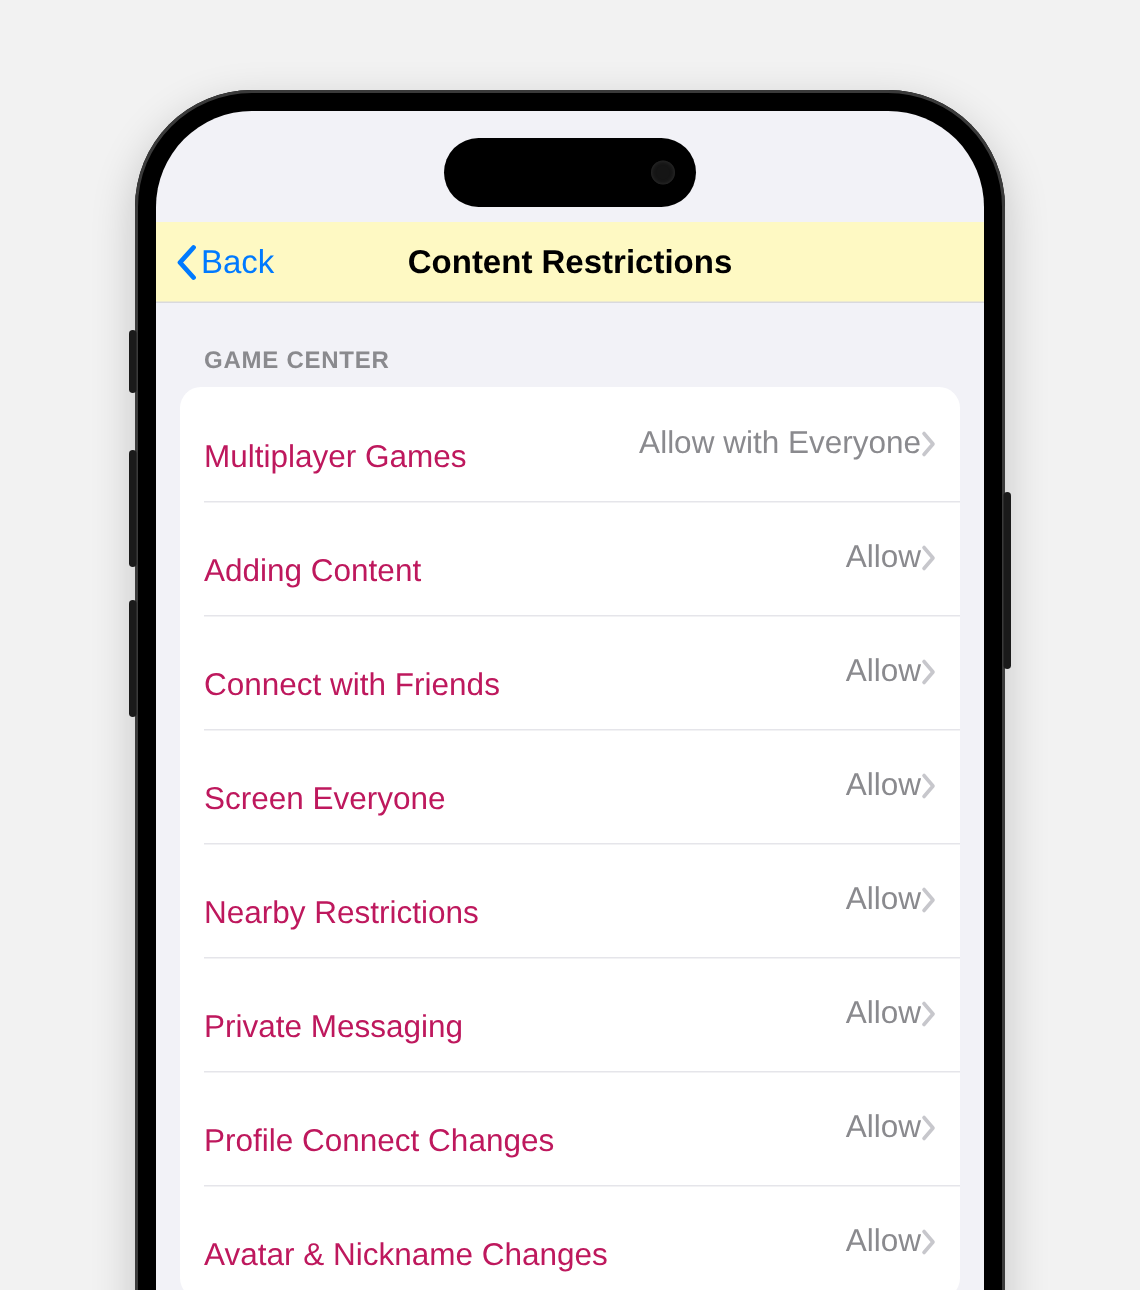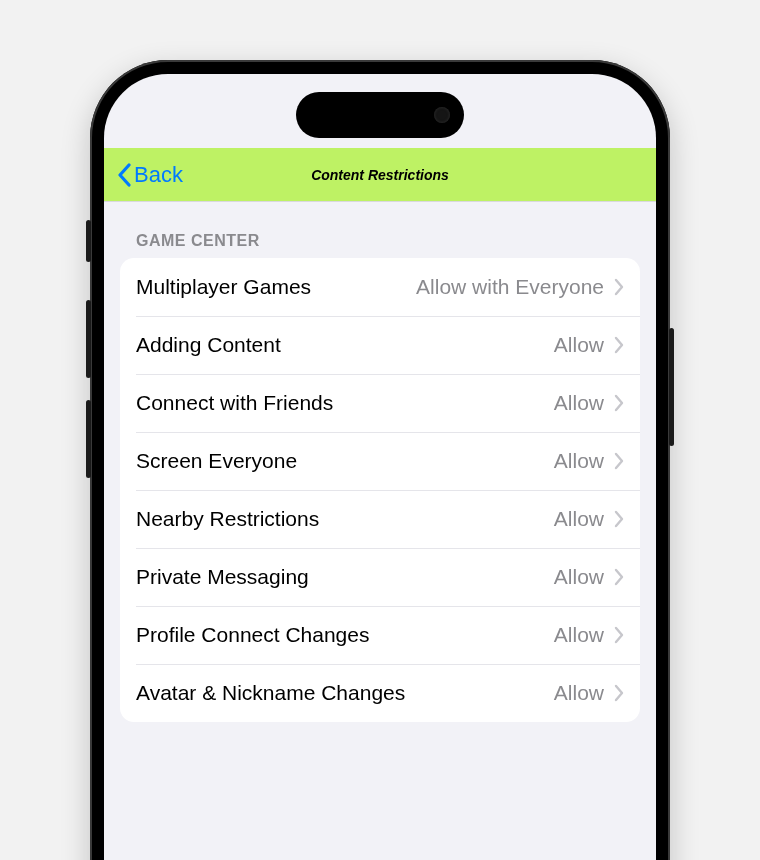--- a/index.html
+++ b/index.html
@@ -70,45 +70,44 @@
     .cell-bars { display:flex; align-items:flex-end; gap:2px; height:14px; }
     .cell-bars span{ width:4px; background:#000; border-radius:1px; }
     .cell-bars span:nth-child(1){height:5px;}
     .cell-bars span:nth-child(2){height:8px;}
     .cell-bars span:nth-child(3){height:11px;}
     .cell-bars span:nth-child(4){height:14px;}
     .wifi-icon svg, .battery-icon svg { display:block; }
 
     .nav-bar {
       height: 54px;
-      background: #bef264;
+      background: #fef9c3;
       border-bottom: 1px solid #d9d9dd;
       display: flex;
       align-items: center;
       position: relative;
       padding: 0 12px;
     }
     .back-btn {
       display: flex;
       align-items: center;
       gap: 2px;
       color: #007aff;
       font-size: 22px;
       font-weight: 400;
       cursor: pointer;
     }
     .back-chevron svg { display:block; }
     .nav-title {
       position:absolute;
       left:50%;
       transform:translateX(-50%);
-      font-size: 14px;
+      font-size: 22px;
       font-weight: 600;
       color: #000;
-      font-style: italic;
     }
 
     .content { padding: 0 16px; }
     .section-header {
       padding: 30px 16px 8px;
       font-size: 16px;
       letter-spacing: .5px;
       color: #8a8a8e;
       text-transform: uppercase;
       font-weight: bold;
@@ -127,22 +126,22 @@
       cursor: pointer;
       position: relative;
     }
     .row + .row::before {
       content:"";
       position:absolute;
       top:0; left:16px; right:0;
       height:1px;
       background:#e5e5ea;
     }
-    .row-label { color:#000000; flex:1; white-space:nowrap; overflow:hidden; text-overflow:ellipsis; }
-    .row-right { display:flex; align-items:center; gap:10px; color:#8a8a8e; }
+    .row-label { color:#be185d; flex:1; white-space:nowrap; overflow:hidden; text-overflow:ellipsis;margin-top:18px; }
+    .row-right { display:flex; align-items:center; color:#8a8a8e; }
     .row-value { font-size:21px; }
     .chevron svg { display:block; }
   </style>
 </head>
 <body>
 
 <div class="phone">
   <div class="side-btn sb-left-1"></div>
   <div class="side-btn sb-left-2"></div>
   <div class="side-btn sb-left-3"></div>

